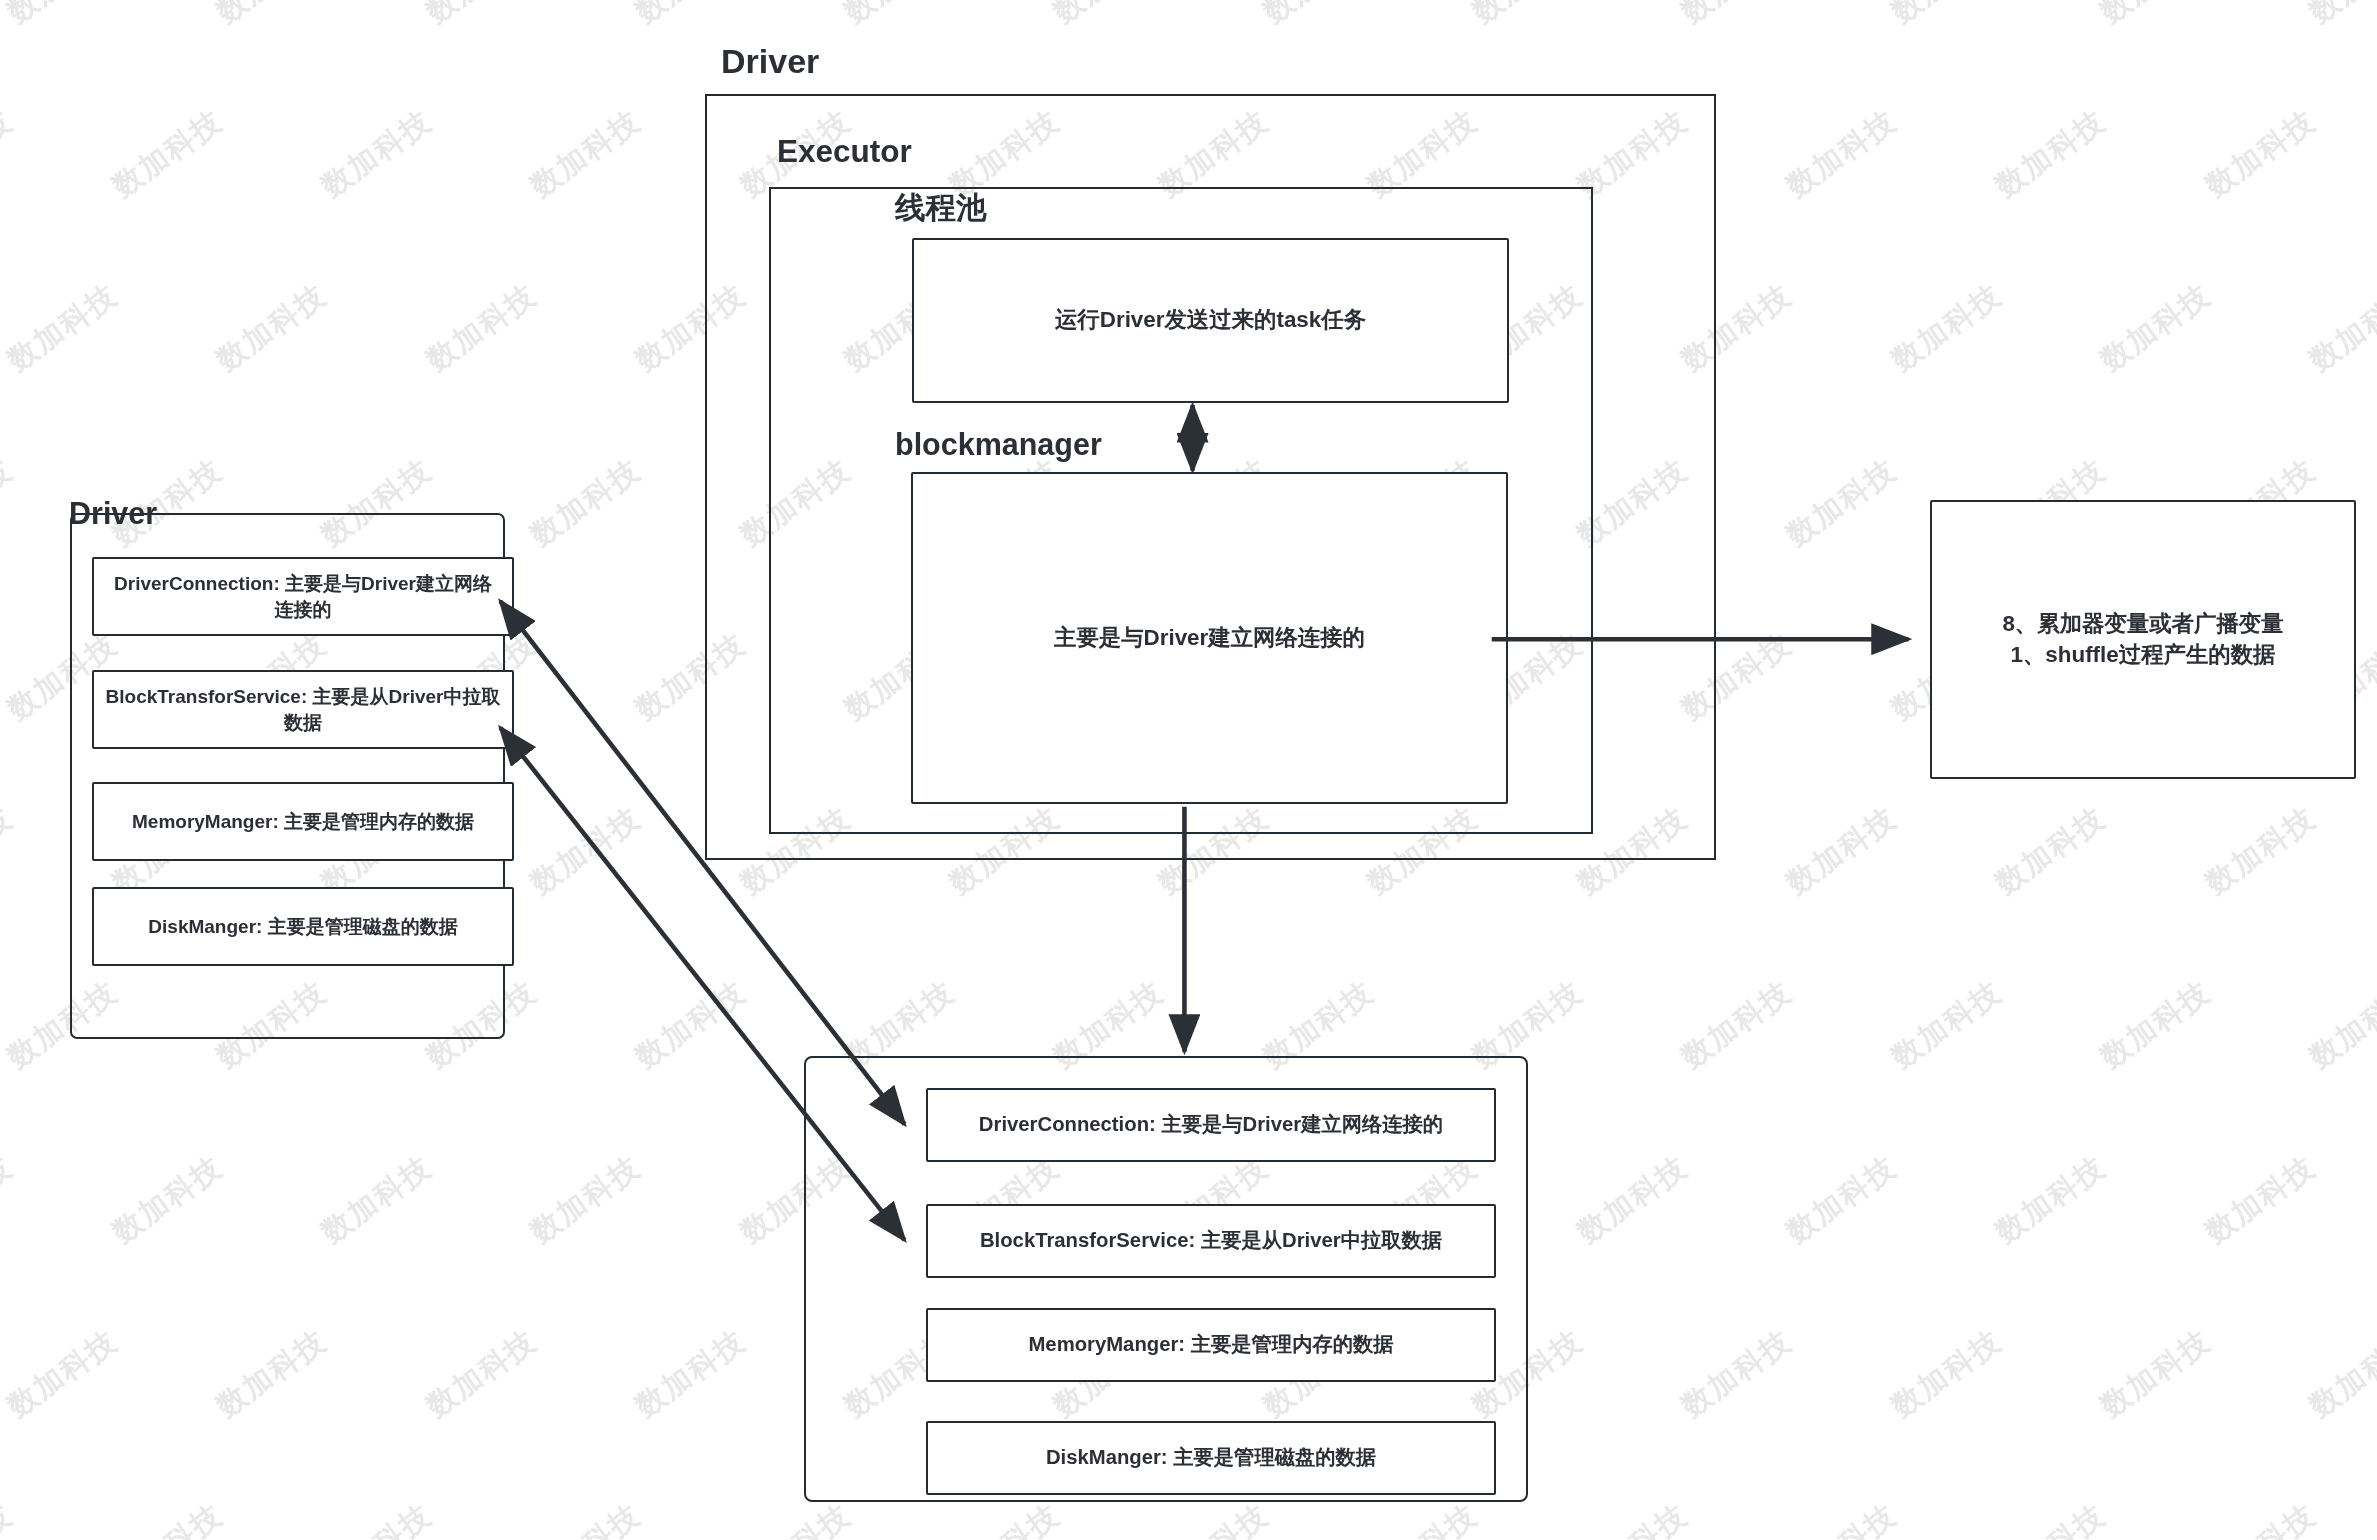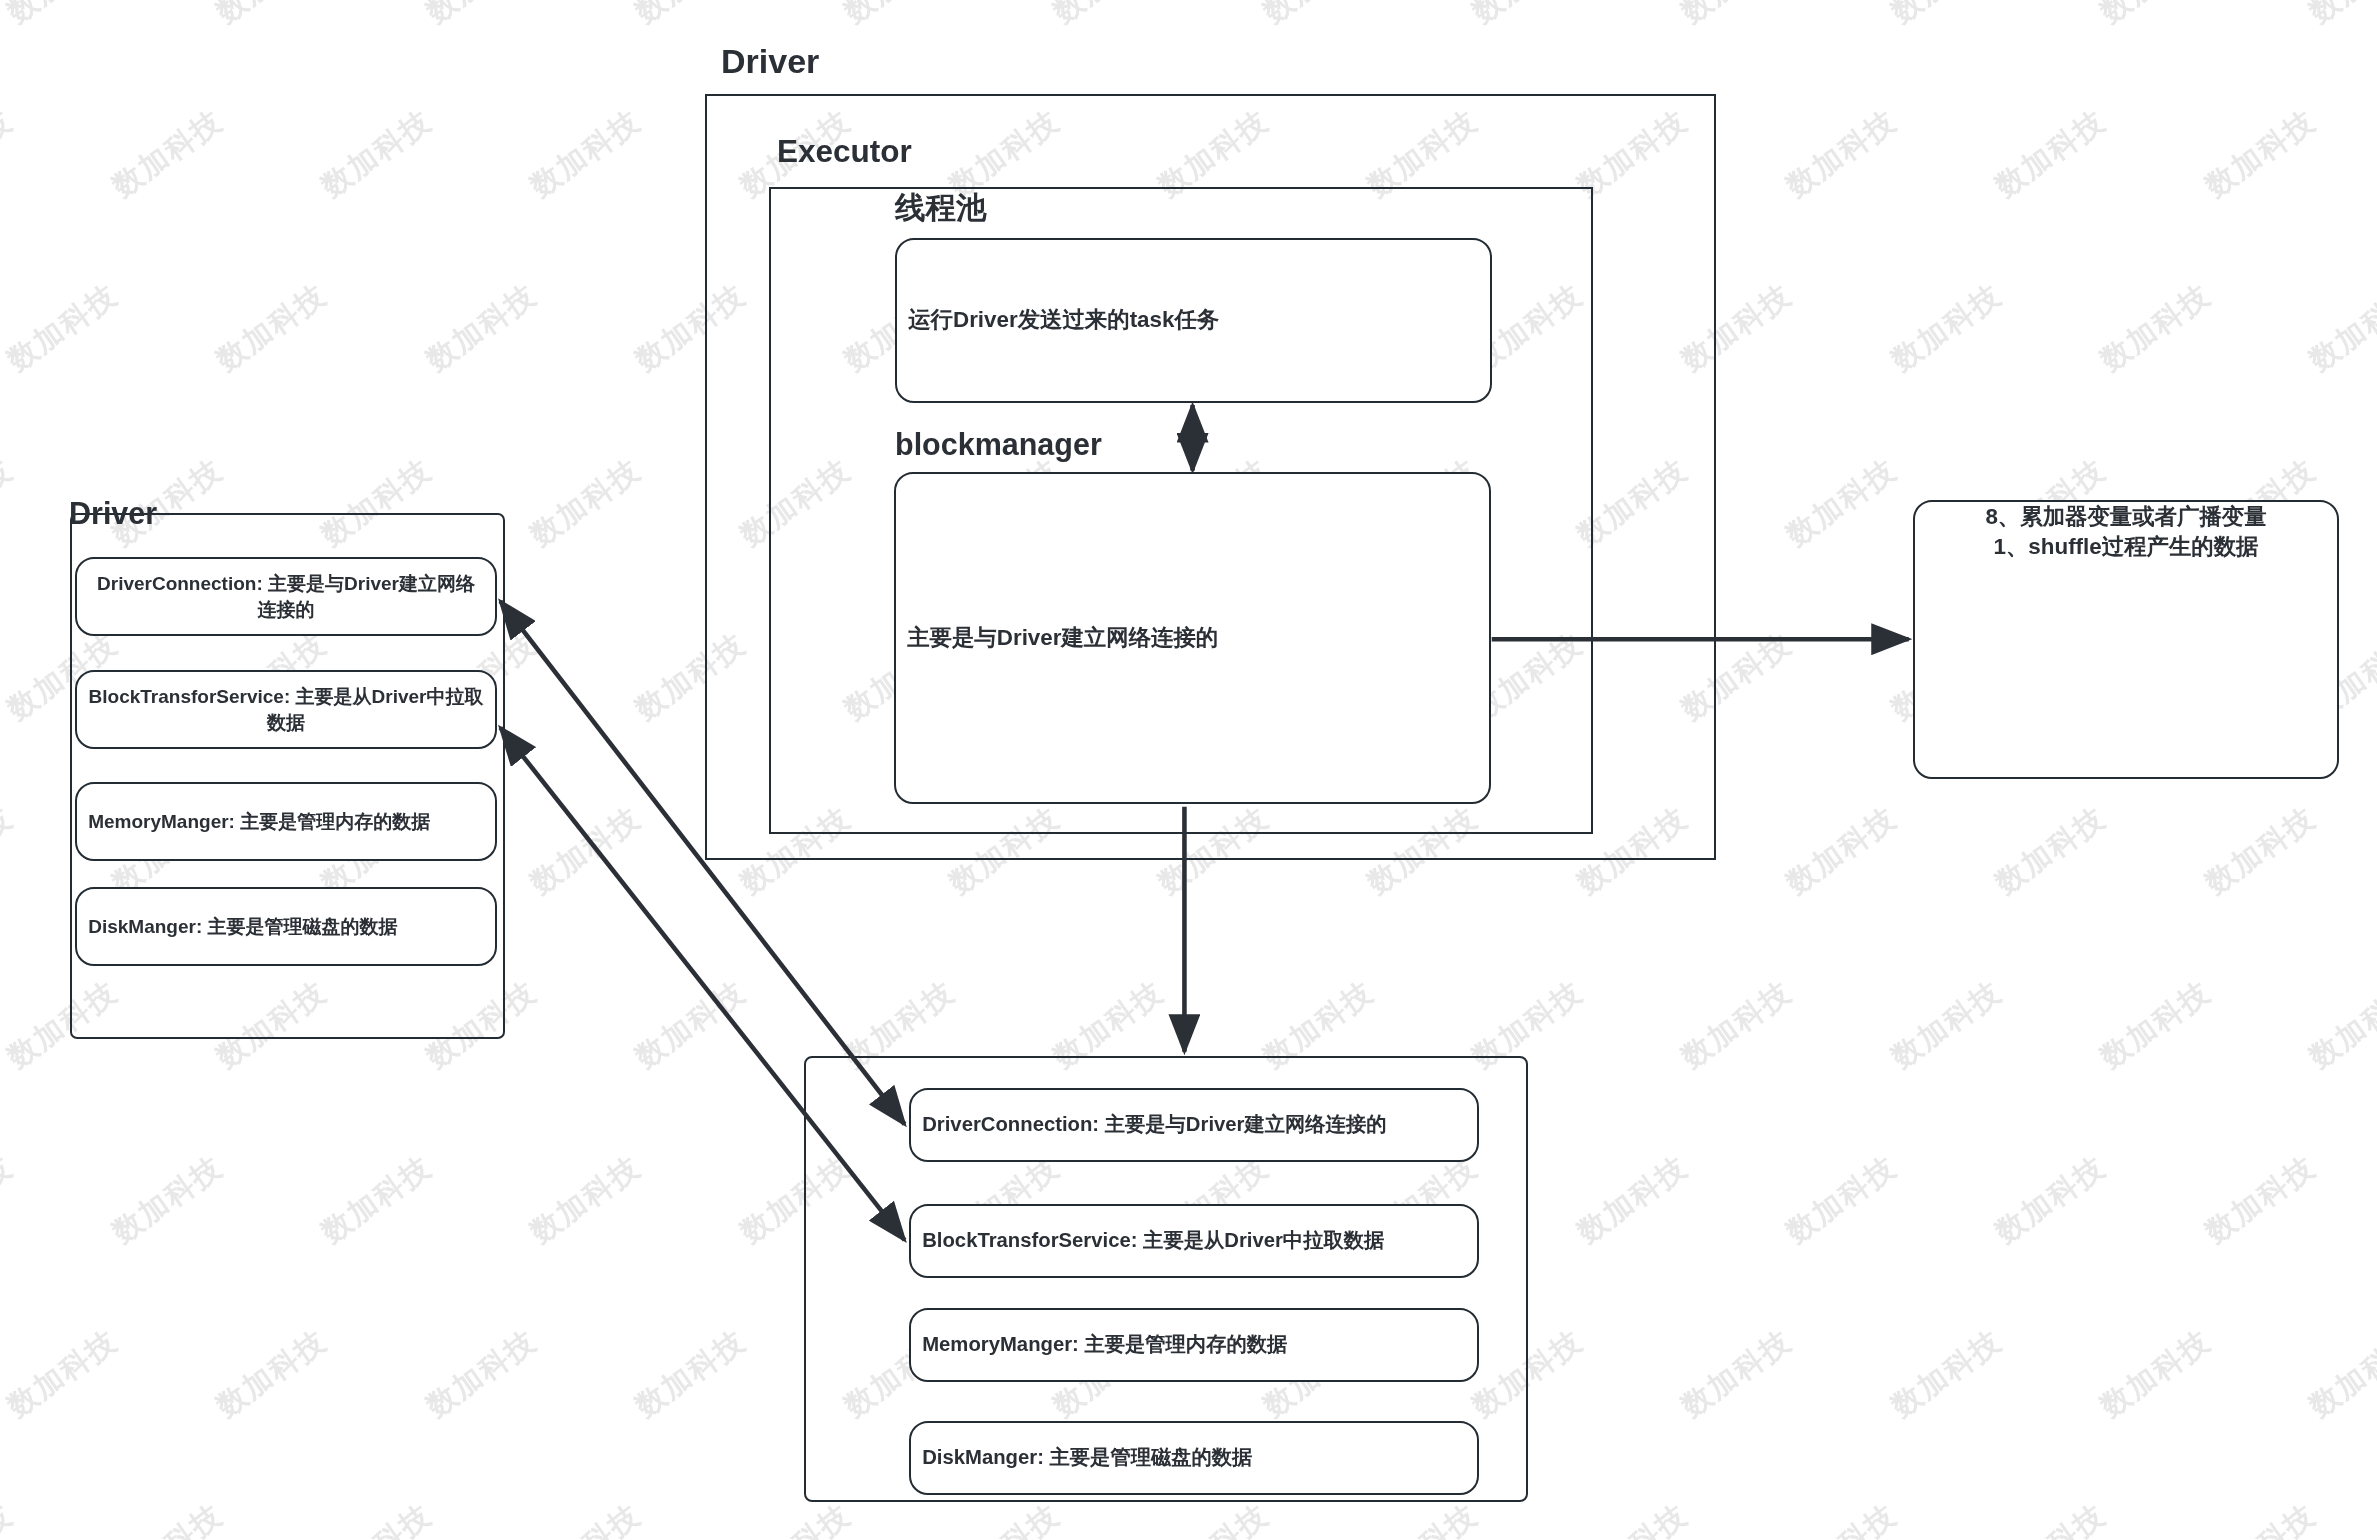--- a/index.html
+++ b/index.html
@@ -53,30 +53,31 @@
   .container-box {
     position: absolute;
     border: 2.5px solid #232b33;
     background: transparent;
     box-sizing: border-box;
     z-index: 2;
   }
   .round-box {
     position: absolute;
     border: 2.5px solid #232b33;
-    border-radius: 19px;
+    border-radius: 2px;
     background: #ffffff;
     box-sizing: border-box;
     display: flex;
     align-items: center;
-    justify-content: flex-start;
+    justify-content: center;
     text-align: center;
     color: #2b2f36;
     font-weight: 700;
     z-index: 3;
+    margin-left: 17px;
   }
   .round-box .txt {
     padding: 0 11.2px;
     line-height: 1.35;
   }
   .left-align .txt {
     text-align: left;
   }
   svg#arrows {
     position: absolute;

